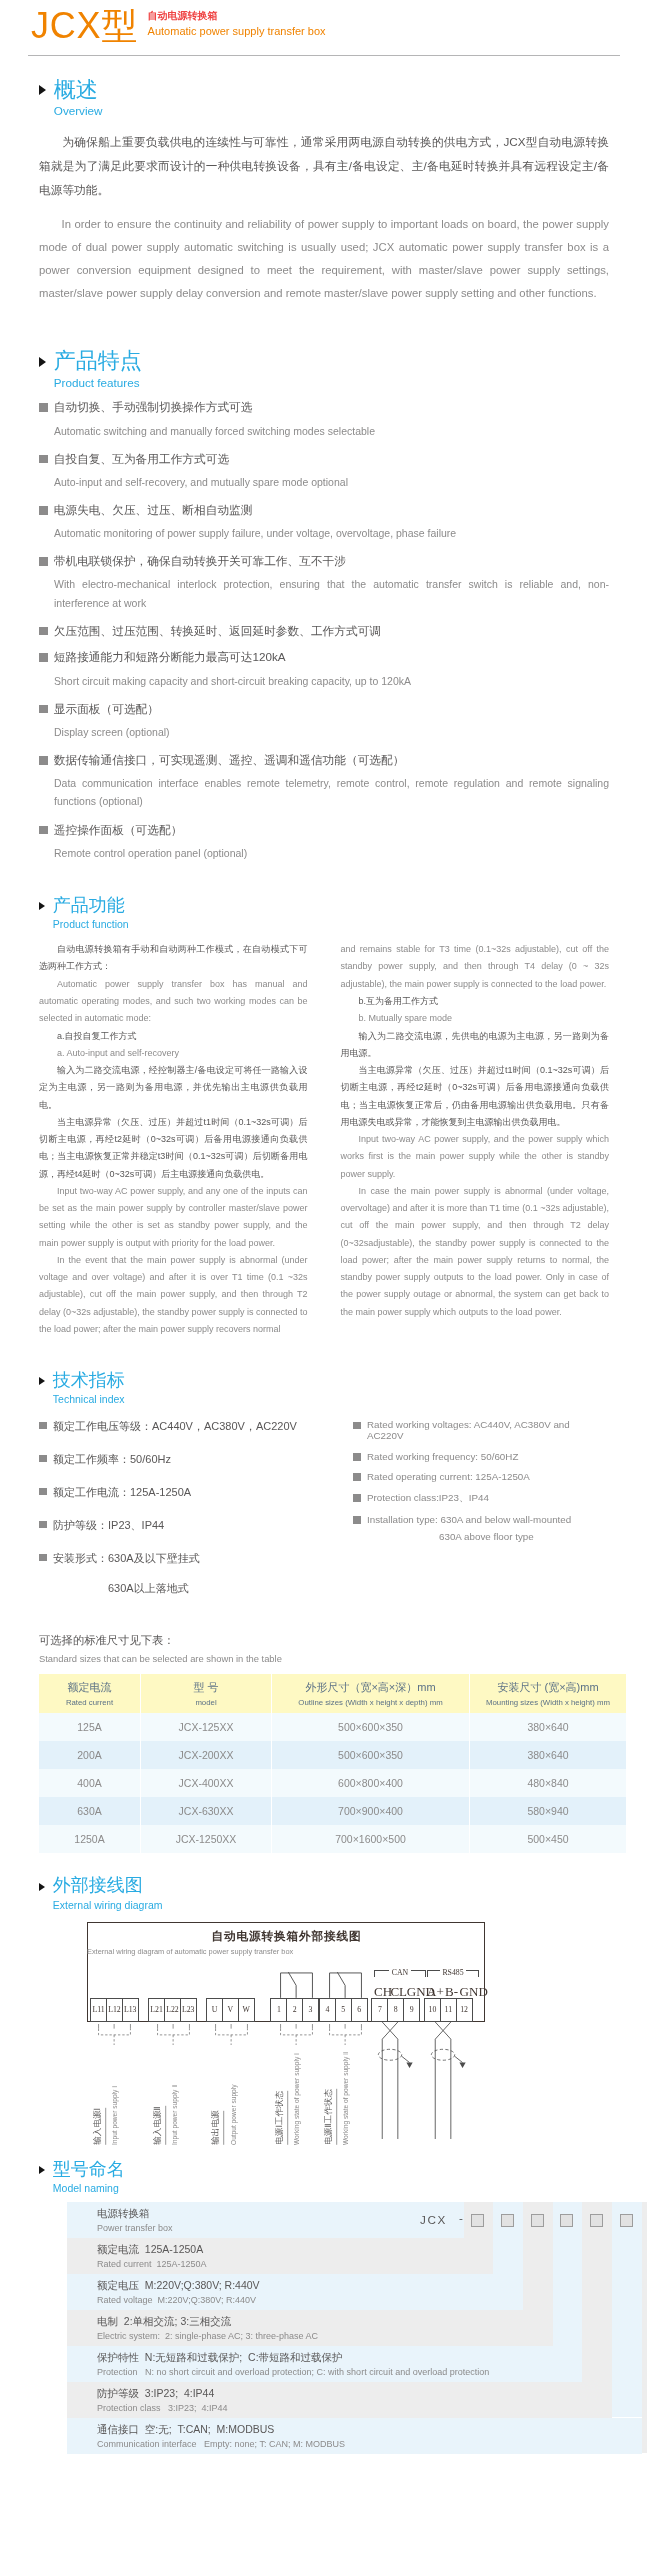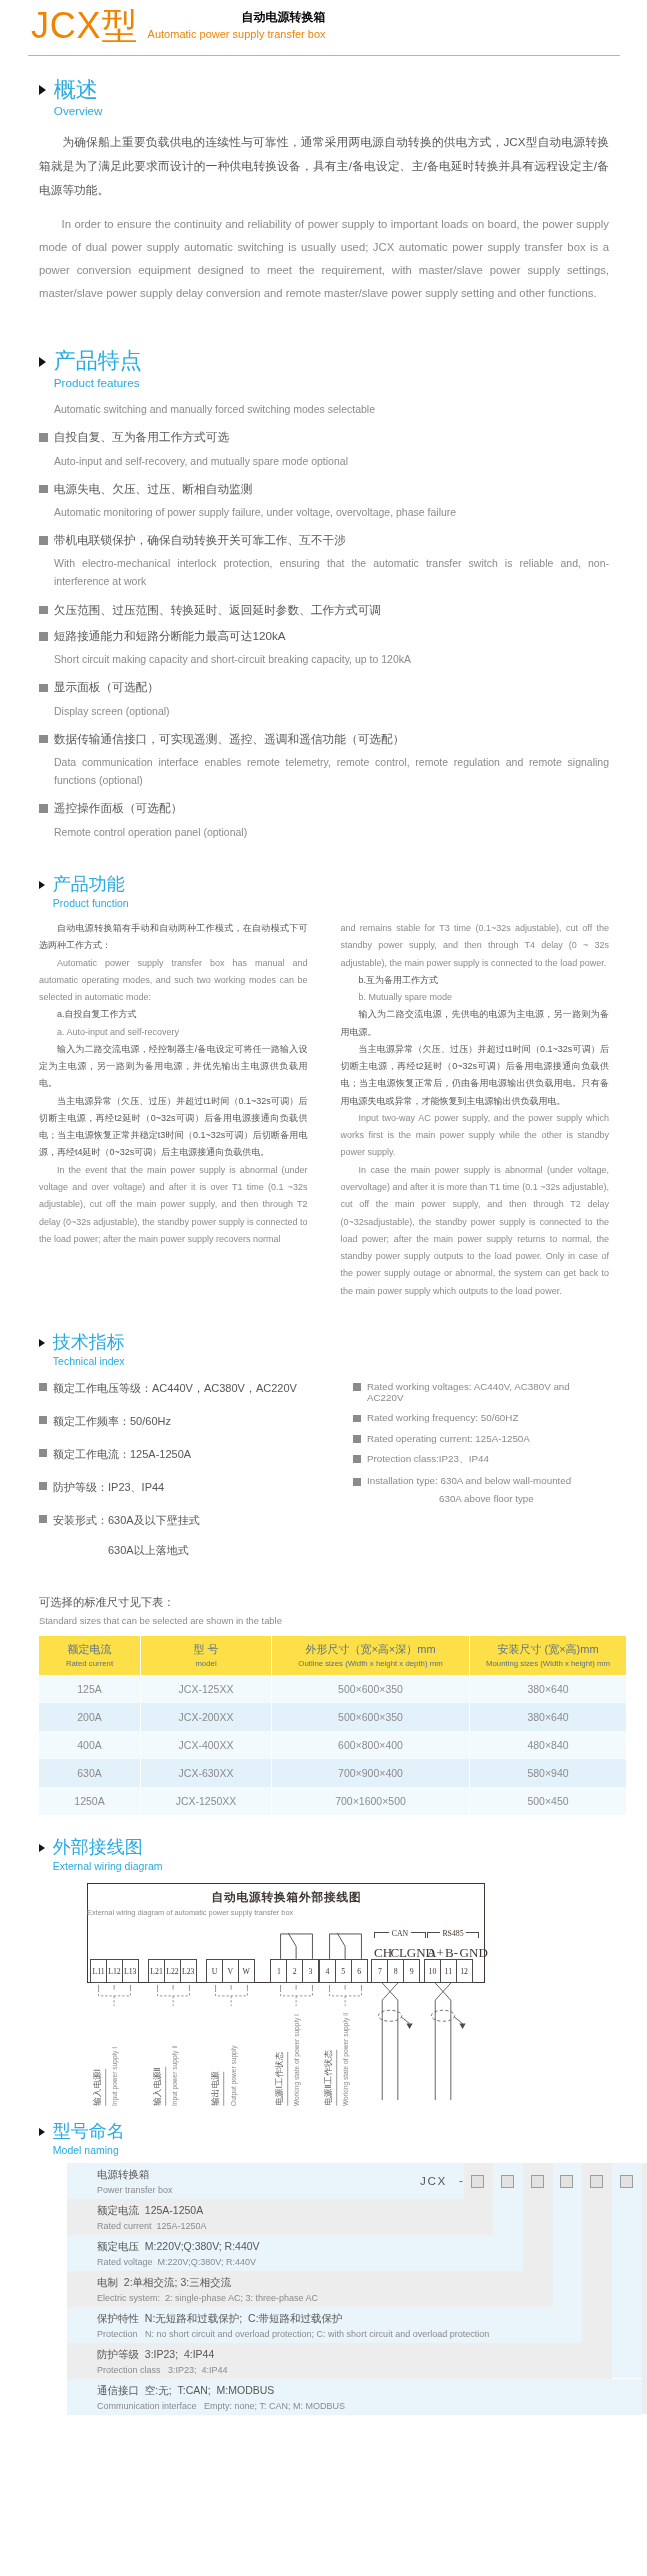--- a/index.html
+++ b/index.html
@@ -4,21 +4,21 @@
 <style>
   html,body{margin:0;padding:0;background:#fff;}
   .page{position:relative;width:648px;height:2576px;overflow:hidden;background:#fff;
         font-family:"Liberation Sans",sans-serif;}
   .content{padding:0 39px;}
 
   
   .hdr{display:flex;align-items:flex-start;padding:7.8px 0 0 31px;}
   .hdr-model{font-size:36px;line-height:1.0;color:#f08300;letter-spacing:0.8px;}
   .hdr-titles{margin-left:9.4px;margin-top:0.8px;}
-  .hdr-zh{font-size:12px;font-weight:bold;color:#000000;text-align:right;}
+  .hdr-zh{font-size:10px;font-weight:bold;color:#ef4444;}
   .hdr-en{font-size:11px;color:#f08300;margin-top:2.3px;}
   .divider{height:0.8px;background:#b5b5b6;margin:11px 28px 0 28px;}
 
   
   .sec-head{display:flex;}
   .tri{width:0;height:0;border-left:7.8px solid #141414;border-top:5.5px solid transparent;
        border-bottom:5.5px solid transparent;margin-top:7.8px;flex:none;}
   .sec-titles{margin-left:7.8px;}
   .sec-zh{color:#29abe2;font-size:22px;line-height:1.1;}
   .sec-en{color:#29abe2;font-size:11.7px;margin-top:2.3px;}
@@ -58,21 +58,21 @@
   .ti .sq{margin-top:2.3px;width:7.8px;height:7.8px;}
   .ti-r .ti{font-size:9.8px;color:#8c8b8b;margin-bottom:9.4px;}
   .ti-txt{flex:1;}
   .ti-sub{margin-top:15px;margin-left:55px;}
   .ti-r .ti-sub{margin-top:6.2px;margin-left:72px;}
 
   
   .note-zh{font-size:11.3px;color:#595757;margin-top:19px;}
   .note-en{font-size:9.4px;color:#8c8b8b;margin-top:4.7px;}
   .tbl{margin-top:10px;width:587px;}
-  .thead{display:flex;background:#fde047;height:39px;}
+  .thead{display:flex;background:#fef9c3;height:39px;}
   .th{display:flex;flex-direction:column;justify-content:center;align-items:center;}
   .th + .th{border-left:1.6px solid #fff;}
   .th-zh{font-size:11px;color:#5b7186;}
   .th-en{font-size:7.8px;color:#5b7186;margin-top:2.3px;}
   .c1{width:101px;}.c2{width:130px;}.c3{width:197px;}.c4{width:156px;}
   .trow{display:flex;height:28px;}
   .trow:nth-child(odd){background:#f3fafd;}
   .trow:nth-child(even){background:#e3f1fa;}
   .td{display:flex;align-items:center;justify-content:center;font-size:10.5px;color:#8c8b8b;}
   .td + .td{border-left:1.6px solid #fff;}
@@ -182,20 +182,24 @@
       <div class="sec-head">
         <div class="tri"></div>
         <div class="sec-titles">
           <div class="sec-zh">产品特点</div>
           <div class="sec-en">Product features</div>
         </div>
       </div>
       <div class="feat-list">
 
           <div class="feat">
+            <div class="feat-zh">
+              <span class="sq"></span>
+              <span>自动切换、手动强制切换操作方式可选</span>
+            </div>
             <div class="feat-en">Automatic switching and manually forced switching modes selectable</div>
           </div>
 
           <div class="feat">
             <div class="feat-zh">
               <span class="sq"></span>
               <span>自投自复、互为备用工作方式可选</span>
             </div>
             <div class="feat-en">Auto-input and self-recovery, and mutually spare mode optional</div>
           </div>
@@ -267,20 +271,21 @@
       </div>
       <div class="cols">
         <div class="col">
 
         <p class="fp zh">自动电源转换箱有手动和自动两种工作模式，在自动模式下可选两种工作方式：</p>
             <p class="fp en">Automatic power supply transfer box has manual and automatic operating modes, and such two working modes can be selected in automatic mode:</p>
             <p class="fp zh">a.自投自复工作方式</p>
             <p class="fp en">a. Auto-input and self-recovery</p>
             <p class="fp zh">输入为二路交流电源，经控制器主/备电设定可将任一路输入设定为主电源，另一路则为备用电源，并优先输出主电源供负载用电。</p>
             <p class="fp zh">当主电源异常（欠压、过压）并超过t1时间（0.1~32s可调）后切断主电源，再经t2延时（0~32s可调）后备用电源接通向负载供电；当主电源恢复正常并稳定t3时间（0.1~32s可调）后切断备用电源，再经t4延时（0~32s可调）后主电源接通向负载供电。</p>
+            <p class="fp en">Input two-way AC power supply, and any one of the inputs can be set as the main power supply by controller master/slave power setting while the other is set as standby power supply, and the main power supply is output with priority for the load power.</p>
             <p class="fp en">In the event that the main power supply is abnormal (under voltage and over voltage) and after it is over T1 time (0.1 ~32s adjustable), cut off the main power supply, and then through T2 delay (0~32s adjustable), the standby power supply is connected to the load power; after the main power supply recovers normal</p>
           </div>
         <div class="col">
 
         <p class="fp en cont">and remains stable for T3 time (0.1~32s adjustable), cut off the standby power supply, and then through T4 delay (0 ~ 32s adjustable), the main power supply is connected to the load power.</p>
             <p class="fp zh">b.互为备用工作方式</p>
             <p class="fp en">b. Mutually spare mode</p>
             <p class="fp zh">输入为二路交流电源，先供电的电源为主电源，另一路则为备用电源。</p>
             <p class="fp zh">当主电源异常（欠压、过压）并超过t1时间（0.1~32s可调）后切断主电源，再经t2延时（0~32s可调）后备用电源接通向负载供电；当主电源恢复正常后，仍由备用电源输出供负载用电。只有备用电源失电或异常，才能恢复到主电源输出供负载用电。</p>
             <p class="fp en">Input two-way AC power supply, and the power supply which works first is the main power supply while the other is standby power supply.</p>

